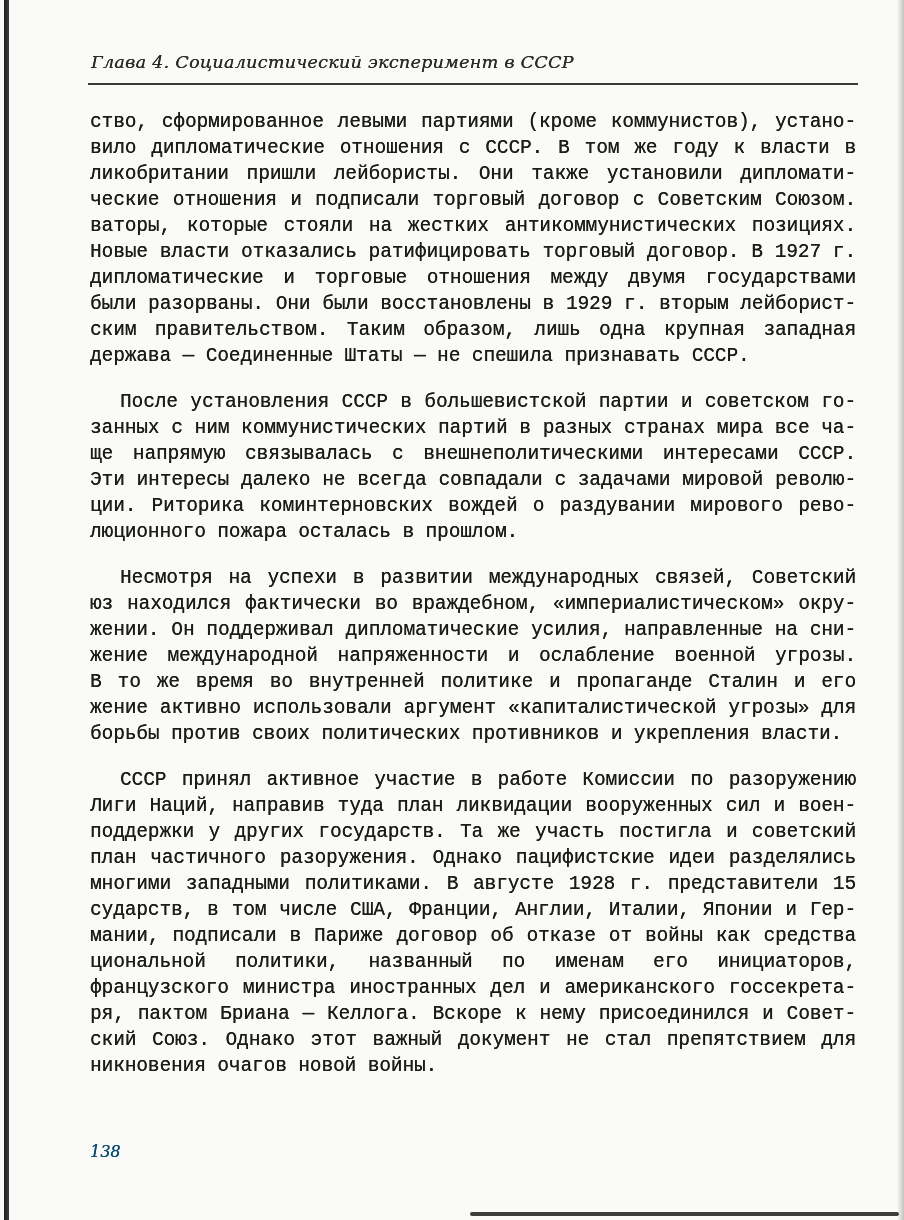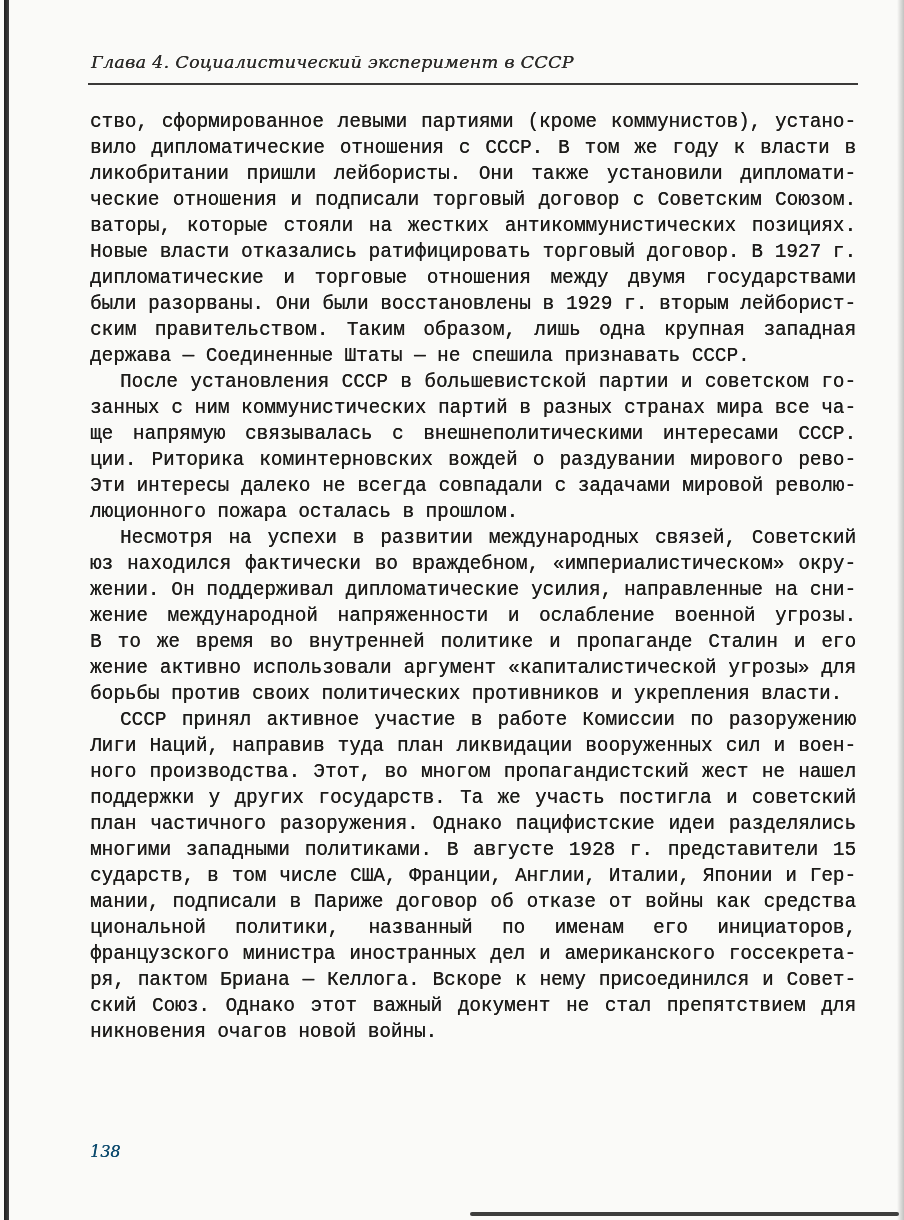--- a/index.html
+++ b/index.html
@@ -70,21 +70,21 @@
     -moz-text-align-last: justify;
     white-space: normal;
     overflow: hidden;
     font-family: Liberation Mono, monospace;
   }
   .line.last {
     text-align: center;
     text-align-last: left;
     -moz-text-align-last: left;
   }
-  .line.indent { text-indent: 30px; }
+  .line.indent { text-indent: 30px; margin-top: 20px; }
   .page-number {
     position: absolute;
     left: 90px; top: 1142px;
     font-family: "DejaVu Serif", serif;
     font-style: italic;
     font-size: 16px;
     color: #0c4a6e;
     text-shadow: 0.2px 0 0 currentColor;
   }
 </style>
@@ -110,37 +110,36 @@
         <div class="line">Новые власти отказались ратифицировать торговый договор. В 1927 г.</div>
         <div class="line">дипломатические и торговые отношения между двумя государствами</div>
         <div class="line">были разорваны. Они были восстановлены в 1929 г. вторым лейборист-</div>
         <div class="line">ским правительством. Таким образом, лишь одна крупная западная</div>
         <div class="line last">держава — Соединенные Штаты — не спешила признавать СССР.</div>
       </div>
       <div class="paragraph">
         <div class="line indent">После установления СССР в большевистской партии и советском го-</div>
         <div class="line">занных с ним коммунистических партий в разных странах мира все ча-</div>
         <div class="line">ще напрямую связывалась с внешнеполитическими интересами СССР.</div>
+        <div class="line">Эти интересы далеко не всегда совпадали с задачами мировой револю-</div>
         <div class="line">ции. Риторика коминтерновских вождей о раздувании мирового рево-</div>
-        <div class="line">Эти интересы далеко не всегда совпадали с задачами мировой револю-</div>
         <div class="line last">люционного пожара осталась в прошлом.</div>
       </div>
       <div class="paragraph">
         <div class="line indent">Несмотря на успехи в развитии международных связей, Советский Со-</div>
         <div class="line">юз находился фактически во враждебном, «империалистическом» окру-</div>
         <div class="line">жении. Он поддерживал дипломатические усилия, направленные на сни-</div>
         <div class="line">жение международной напряженности и ослабление военной угрозы.</div>
         <div class="line">В то же время во внутренней политике и пропаганде Сталин и его окру-</div>
         <div class="line">жение активно использовали аргумент «капиталистической угрозы» для</div>
         <div class="line last">борьбы против своих политических противников и укрепления власти.</div>
       </div>
       <div class="paragraph">
         <div class="line indent">СССР принял активное участие в работе Комиссии по разоружению</div>
         <div class="line">Лиги Наций, направив туда план ликвидации вооруженных сил и воен-</div>
-        <div class="line">ного производства. Этот, во многом пропагандистский жест не нашел</div>
         <div class="line">поддержки у других государств. Та же участь постигла и советский</div>
         <div class="line">план частичного разоружения. Однако пацифистские идеи разделялись</div>
         <div class="line">многими западными политиками. В августе 1928 г. представители 15 го-</div>
         <div class="line">сударств, в том числе США, Франции, Англии, Италии, Японии и Гер-</div>
         <div class="line">мании, подписали в Париже договор об отказе от войны как средства на-</div>
         <div class="line">циональной политики, названный по именам его инициаторов,</div>
         <div class="line">французского министра иностранных дел и американского госсекрета-</div>
         <div class="line">ря, пактом Бриана — Келлога. Вскоре к нему присоединился и Совет-</div>
         <div class="line">ский Союз. Однако этот важный документ не стал препятствием для воз-</div>
         <div class="line last">никновения очагов новой войны.</div>

